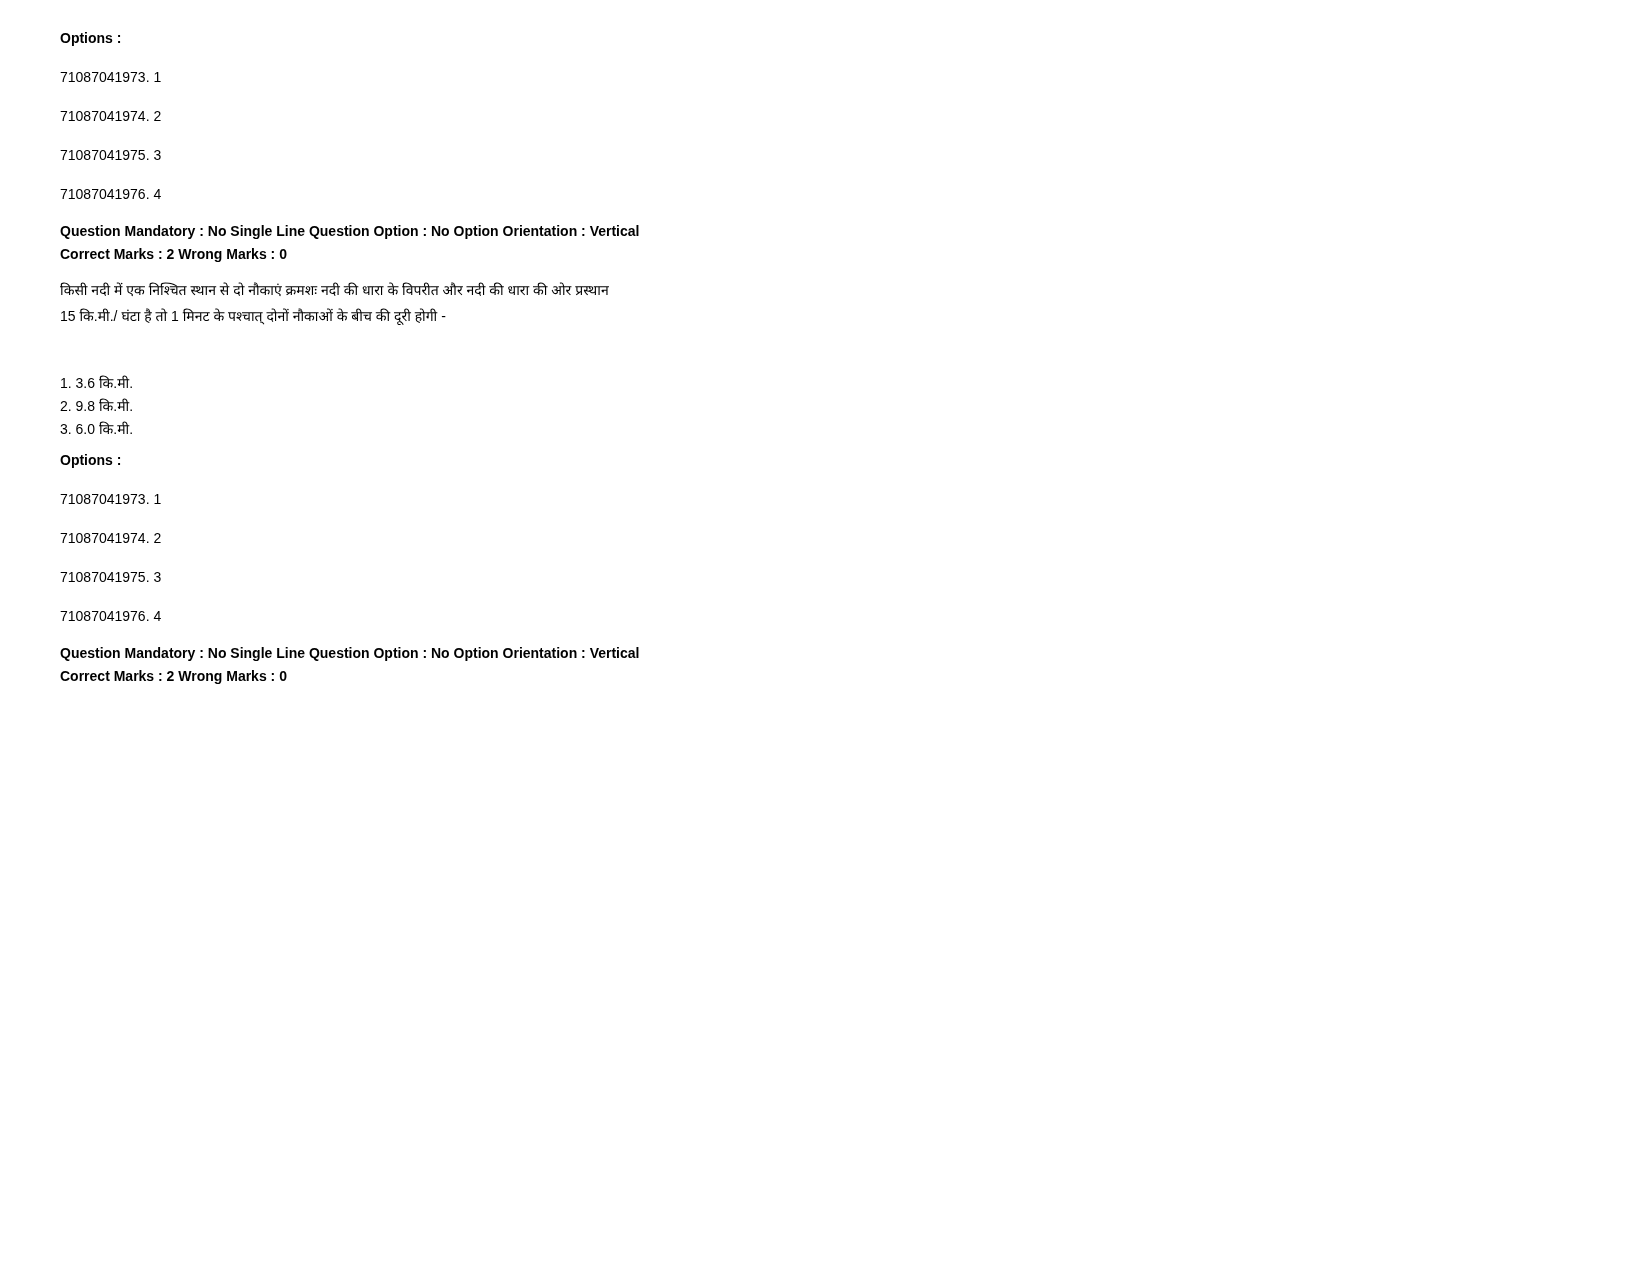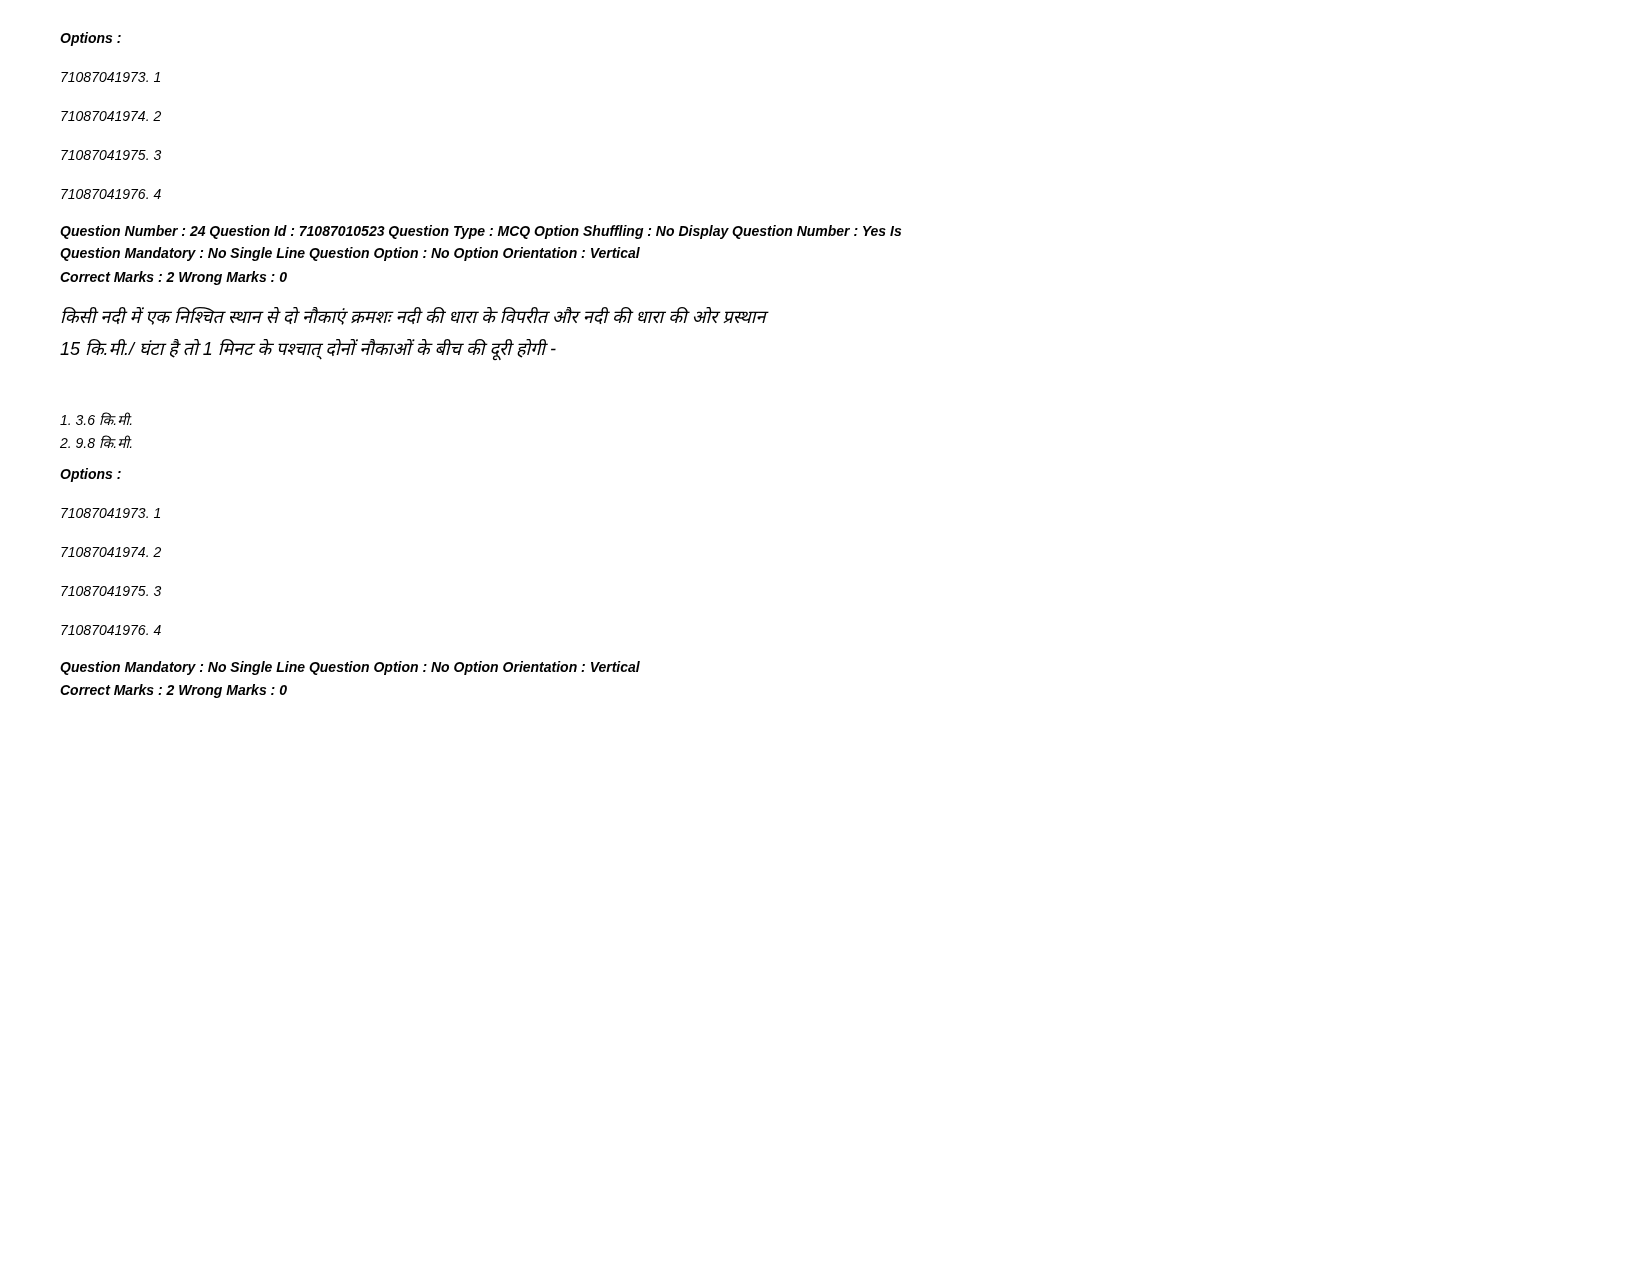--- a/index.html
+++ b/index.html
@@ -13,21 +13,20 @@
       font-family: Arial, sans-serif;
       font-size: 14px;
       color: #000000;
       width: 1650px;
       min-height: 1275px;
       padding: 30px 60px;
     }
 
     .section {
       margin-bottom: 18px;
-      font-style: italic;
     }
 
     .options-label {
       font-weight: bold;
       margin-bottom: 4px;
     }
 
     .option-item {
       margin-bottom: 2px;
       margin-top: 23px;
@@ -40,21 +39,21 @@
     }
 
     .marks-info {
       font-weight: bold;
       margin-bottom: 16px;
     }
 
     .question-text {
       margin-bottom: 14px;
       line-height: 1.8;
-      font-size: 18px;
+      font-size: 14px;
     }
 
     .answer-options {
       margin-bottom: 14px;
       margin-top: 44px;
     }
 
     .answer-option {
       margin-bottom: 4px;
     }
@@ -73,36 +72,38 @@
   <div class="option-item">
     <span>71087041975. 3</span>
   </div>
   <div class="option-item">
     <span>71087041976. 4</span>
   </div>
 </div>
 
 <div class="section">
   <div class="question-meta">
-    <div>Question Number : 24 Question Id : 71087010523 Question Type : MCQ Option Shuffling : No Display Question Number : Yes Is</div>
     <div>Question Mandatory : No Single Line Question Option : No Option Orientation : Vertical</div>
   </div>
   <div class="marks-info">Correct Marks : 2 Wrong Marks : 0</div>
 
   <div class="question-text">
     <div>किसी नदी में एक निश्चित स्थान से दो नौकाएं क्रमशः नदी की धारा के विपरीत और नदी की धारा की ओर प्रस्थान</div>
     <div>15 कि.मी./ घंटा है तो 1 मिनट के पश्चात् दोनों नौकाओं के बीच की दूरी होगी -</div>
   </div>
 
   <div class="answer-options">
     <div class="answer-option">
       <span>1. </span><span>3.6 कि.मी.</span>
     </div>
     <div class="answer-option">
       <span>2. </span><span>9.8 कि.मी.</span>
+    </div>
+    <div class="answer-option">
+      <span>3. </span><span>6.0 कि.मी.</span>
     </div>
   </div>
 
   <div class="options-label">Options :</div>
   <div class="option-item">71087041973. 1</div>
   <div class="option-item">71087041974. 2</div>
   <div class="option-item">71087041975. 3</div>
   <div class="option-item">71087041976. 4</div>
 </div>
 

